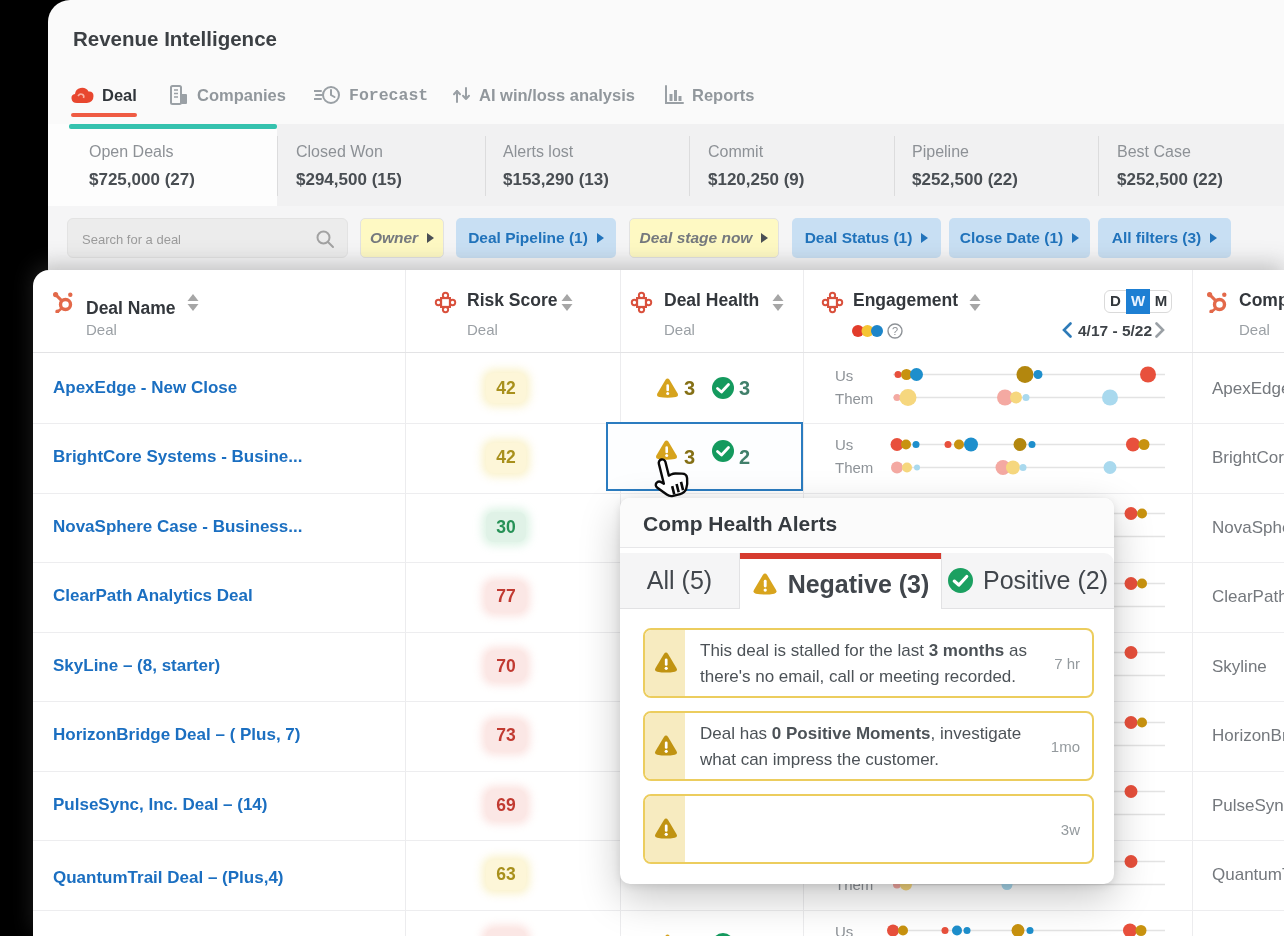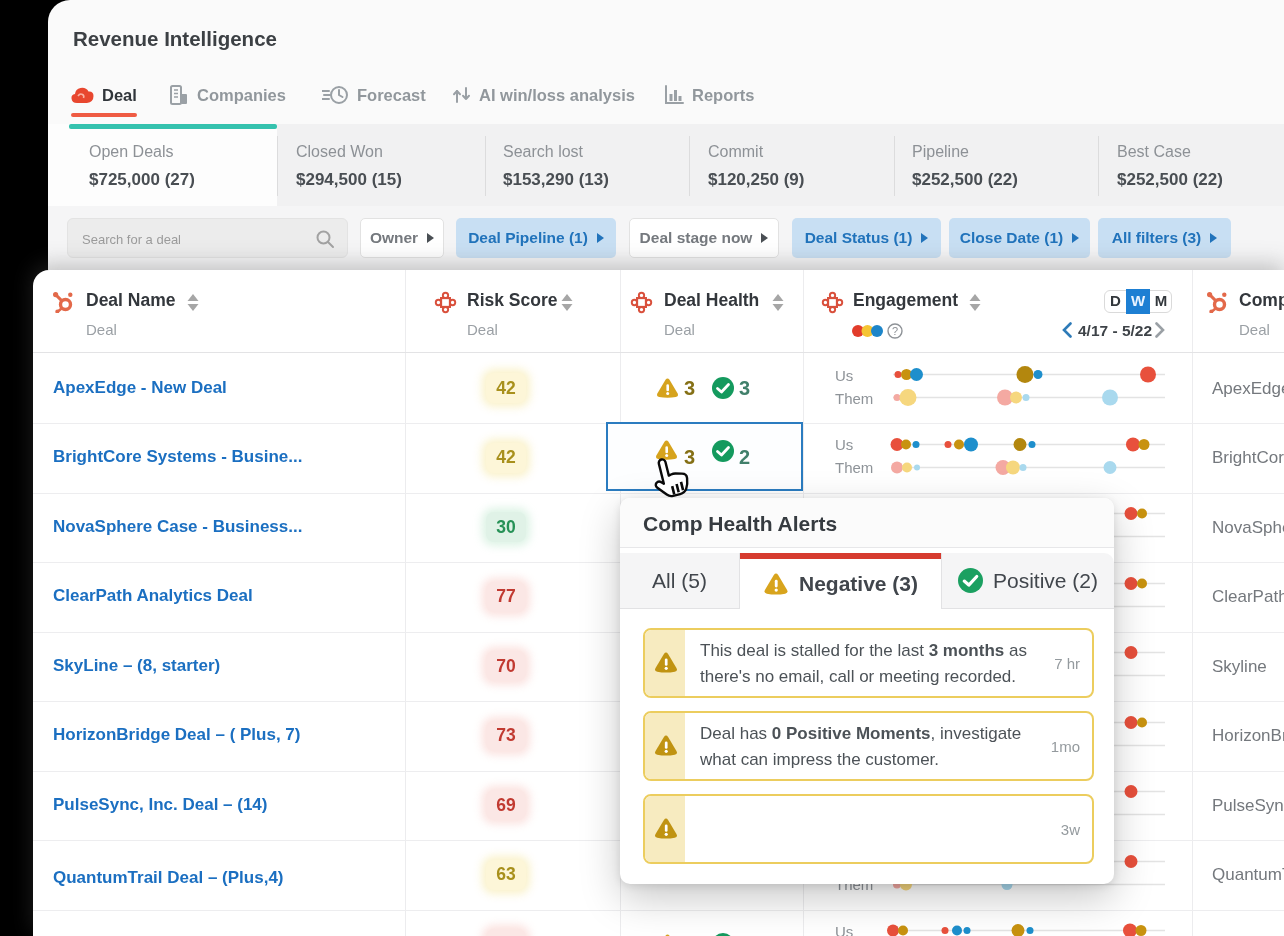--- a/index.html
+++ b/index.html
@@ -18,21 +18,21 @@
   #cardrow{left:48px;top:124px;width:1236px;height:82px;background:#f1f1f2;}
   #card1{left:48px;top:124px;width:229px;height:82px;background:#fdfdfd;}
   #tealline{left:69px;top:124px;width:208px;height:5px;background:#35c2ae;border-radius:2px;}
   .csep{top:136px;width:1px;height:60px;background:#dcdcdd;}
   .clabel{top:143px;font-size:16px;color:#8d9196;}
   .camount{top:170px;font-size:17px;font-weight:700;color:#494e53;}
   
   #search{left:67px;top:218px;width:281px;height:40px;background:#ececec;border:1px solid #e3e3e3;border-radius:6px;box-sizing:border-box;}
   #search span{position:absolute;left:14px;top:13px;font-size:13px;color:#9b9b9b;}
   .chip{top:218px;height:40px;border-radius:5px;font-size:15.5px;font-weight:700;display:flex;align-items:center;justify-content:center;gap:9px;box-sizing:border-box;}
-  .chip.white{background:#ffffff;border:1px solid #e2e2e2;color:#75797e;}
+  .chip.white{background:#fef9c3;border:1px solid #e2e2e2;color:#75797e;font-style:italic;}
   .chip.blue{background:#c8dff3;color:#2173bb;}
   .tri{width:0;height:0;border-top:5px solid transparent;border-bottom:5px solid transparent;border-left:7px solid #4a4f54;}
   .tri.b{border-left-color:#2173bb;}
   
   #tablepanel{left:33px;top:270px;width:1251px;height:666px;background:#fff;
       border-top-left-radius:16px;box-shadow:0 -5px 22px rgba(90,90,90,.35);}
   .vline{top:270px;width:1px;height:666px;background:#ececee;}
   #headerline{left:33px;top:352px;width:1251px;height:1px;background:#e3e3e5;}
   .rowline{left:33px;width:1251px;height:1px;background:#ededef;}
   .hico{top:291px;}
@@ -48,21 +48,21 @@
   .pill.r{background:#fbe7e5;color:#c13a31;box-shadow:0 0 9px 4px rgba(246,190,185,.45);}
   .hcount{font-size:20px;font-weight:700;}
   .uslbl{font-size:15px;color:#8e9398;}
   
   #popover{left:620px;top:498px;width:494px;height:386px;background:#fff;border-radius:10px;
            box-shadow:0 14px 40px rgba(0,0,0,.22), 0 2px 8px rgba(0,0,0,.10);}
   #pophead{left:620px;top:498px;width:494px;height:50px;background:#fbfbfb;border-bottom:1px solid #e7e7e9;
            border-radius:10px 10px 0 0;box-sizing:border-box;}
   #pophead div{position:absolute;left:23px;top:14px;font-size:21px;font-weight:700;color:#363b40;}
   .ptab{top:553px;height:56px;box-sizing:border-box;display:flex;align-items:center;justify-content:center;gap:10px;
-        font-size:21px;color:#41464c;}
+        font-size:25px;color:#41464c;}
   #ptab1{left:620px;width:120px;background:#f5f5f6;border-right:1px solid #e2e2e4;border-bottom:1px solid #e2e2e4;}
   #ptab2{left:740px;width:201px;background:#fff;border-top:6px solid #d63b2f;font-weight:700;}
   #ptab3{left:941px;width:173px;background:#f5f5f6;border-left:1px solid #e2e2e4;border-bottom:1px solid #e2e2e4;border-radius:0 10px 0 0;}
   .alert{left:643px;width:451px;height:70px;background:#fff;border:2px solid #eccd5e;border-radius:8px;box-sizing:border-box;overflow:hidden;}
   .alert .strip{position:absolute;left:0;top:0;width:40px;height:100%;background:#f7ebc0;}
   .alert .atext{position:absolute;left:55px;top:8px;width:352px;font-size:17px;line-height:26px;color:#4c5257;}
   .alert .atime{position:absolute;right:12px;top:50%;transform:translateY(-50%);font-size:15px;color:#949a9e;}
   .alert .strip svg{position:absolute;left:9px;top:50%;transform:translateY(-50%);}
   
   #selcell{left:606px;top:422px;width:197px;height:69px;border:2px solid #2b7cc0;background:#fdfeff;box-sizing:border-box;}
@@ -80,21 +80,21 @@
   <span>Deal</span>
   </div>
 <div class="abs tab" style="left:168px;">
   <svg width="21" height="20" viewBox="0 0 21 20">
       <rect x="3" y="1" width="10" height="18" rx="1.5" fill="none" stroke="#9aa0a5" stroke-width="2"></rect>
       <rect x="13" y="9" width="6" height="10" rx="1" fill="#9aa0a5"></rect>
       <path d="M6 5h4M6 8.5h4M6 12h4" stroke="#9aa0a5" stroke-width="1.6"></path>
     </svg>
   <span>Companies</span>
   </div>
-<div class="abs tab" style="left:322px;">
+<div class="abs tab" style="left:314px;font-family:Liberation Mono, monospace;">
   <svg width="27" height="20" viewBox="0 0 27 20">
       <circle cx="17" cy="10" r="8" fill="none" stroke="#9aa0a5" stroke-width="2"></circle>
       <path d="M17 5v5l3.5 2" fill="none" stroke="#9aa0a5" stroke-width="2" stroke-linecap="round"></path>
       <path d="M0 6h7M2 10h6M0 14h7" stroke="#9aa0a5" stroke-width="2" stroke-linecap="round"></path>
     </svg>
   <span>Forecast</span>
   </div>
 <div class="abs tab" style="left:452px;">
   <svg width="19" height="20" viewBox="0 0 19 20">
       <path d="M5 6 L5 17 M5 6 L2 9.2 M5 6 L8 9.2" stroke="#9aa0a5" stroke-width="2" stroke-linecap="round" fill="none"></path>
@@ -119,21 +119,21 @@
 <div class="abs" id="tealline"></div>
 <div class="abs csep" style="left:277px;"></div>
 <div class="abs csep" style="left:485px;"></div>
 <div class="abs csep" style="left:689px;"></div>
 <div class="abs csep" style="left:894px;"></div>
 <div class="abs csep" style="left:1098px;"></div>
 <div class="abs clabel" style="left:89px;">Open Deals</div>
 <div class="abs camount" style="left:89px;">$725,000 (27)</div>
 <div class="abs clabel" style="left:296px;">Closed Won</div>
 <div class="abs camount" style="left:296px;">$294,500 (15)</div>
-<div class="abs clabel" style="left:503px;">Search lost</div>
+<div class="abs clabel" style="left:503px;">Alerts lost</div>
 <div class="abs camount" style="left:503px;">$153,290 (13)</div>
 <div class="abs clabel" style="left:708px;">Commit</div>
 <div class="abs camount" style="left:708px;">$120,250 (9)</div>
 <div class="abs clabel" style="left:912px;">Pipeline</div>
 <div class="abs camount" style="left:912px;">$252,500 (22)</div>
 <div class="abs clabel" style="left:1117px;">Best Case</div>
 <div class="abs camount" style="left:1117px;">$252,500 (22)</div>
 
 <div class="abs" id="search">
     <span>Search for a deal</span>
@@ -157,21 +157,21 @@
 <div class="abs" id="headerline"></div>
 
 <svg class="abs hico" style="left:52px;" width="22" height="22" viewBox="0 0 22 22">
     <circle cx="13.5" cy="13.5" r="5" fill="none" stroke="#e3694a" stroke-width="3.4"></circle>
     <path d="M10.6 10.6 L4.4 4.4" stroke="#e3694a" stroke-width="3"></path>
     <circle cx="3.6" cy="3.6" r="2.6" fill="#e3694a"></circle>
     <circle cx="18.3" cy="3.8" r="2.2" fill="#e3694a"></circle>
     <path d="M9.5 17.5 L6.2 20.2" stroke="#e3694a" stroke-width="2.6"></path>
     <circle cx="5.3" cy="20.6" r="2" fill="#e3694a"></circle>
   </svg>
-<div class="abs htitle" style="left:86px;">Deal Name</div>
+<div class="abs htitle" style="left:86px;margin-top:8px;">Deal Name</div>
 <svg class="abs sort" style="left:187px;" width="12" height="17" viewBox="0 0 12 17">
     <path d="M6 0 L11.5 7 H0.5 Z" fill="#a6a6a6"></path>
     <path d="M6 17 L11.5 10 H0.5 Z" fill="#a6a6a6"></path>
   </svg>
 <div class="abs hsub" style="left:86px;">Deal</div>
 
 <svg class="abs hico" style="left:434px;" width="23" height="23" viewBox="0 0 26 26">
     <rect x="8" y="8" width="10" height="10" fill="none" stroke="#d9503c" stroke-width="2.4"></rect>
     <circle cx="13" cy="5" r="3" fill="none" stroke="#d9503c" stroke-width="2.2"></circle>
     <circle cx="13" cy="21" r="3" fill="none" stroke="#d9503c" stroke-width="2.2"></circle>
@@ -243,21 +243,21 @@
 <div class="abs hsub" style="left:1239px;">Deal</div>
 
 <div class="abs rowline" style="top:423px;"></div>
 <div class="abs rowline" style="top:492.5px;"></div>
 <div class="abs rowline" style="top:562px;"></div>
 <div class="abs rowline" style="top:631.5px;"></div>
 <div class="abs rowline" style="top:701px;"></div>
 <div class="abs rowline" style="top:770.5px;"></div>
 <div class="abs rowline" style="top:840px;"></div>
 <div class="abs rowline" style="top:909.5px;"></div>
-<div class="abs dealname" style="left:53px;top:377.5px;">ApexEdge - New Deal</div>
+<div class="abs dealname" style="left:53px;top:377.5px;">ApexEdge - New Close</div>
 <div class="abs pill y" style="left:486px;top:373.0px;">42</div>
 <svg class="abs" style="left:656px;top:377.5px;" width="23" height="21" viewBox="0 0 23 21">
     <path d="M9.5 1.8 q2-2.6 4 0 l8 13.5 q1.6 2.8-1.6 3.6 q-8.4 1.6-16.8 0 q-3.2-.8-1.6-3.6 z" fill="#d6a31d"></path>
     <rect x="10.4" y="6.2" width="2.6" height="7" rx="1.3" fill="#fff"></rect>
     <circle cx="11.7" cy="15.6" r="1.5" fill="#fff"></circle>
   </svg>
 <div class="abs hcount" style="left:684px;top:376.5px;color:#857016;">3</div>
 <svg class="abs" style="left:712px;top:377.0px;" width="22" height="22" viewBox="0 0 22 22">
     <circle cx="11" cy="11" r="11" fill="#149a5e"></circle>
     <path d="M5.5 11.5 L9.5 15 L16.5 7.5" fill="none" stroke="#fff" stroke-width="2.8" stroke-linecap="round" stroke-linejoin="round"></path>

